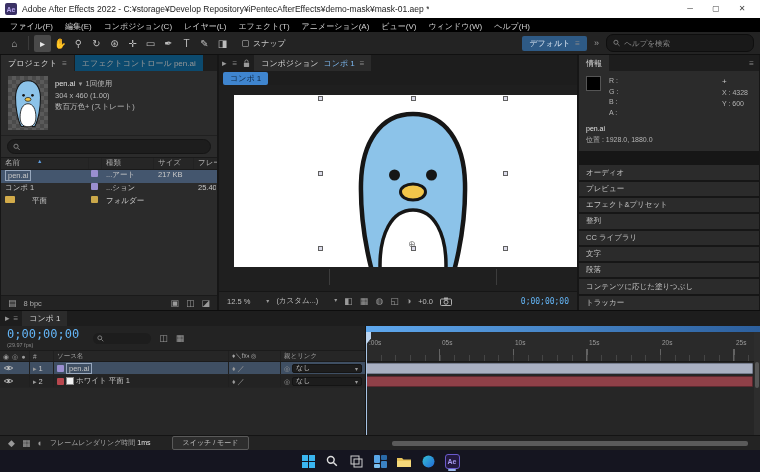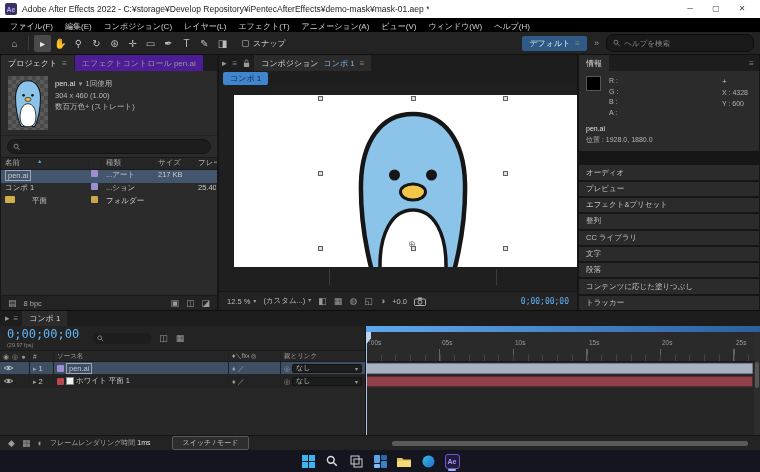--- a/index.html
+++ b/index.html
@@ -36,21 +36,21 @@
   .ws-label{background:#2e5a85;color:#dfe9f5;font-size:8px;padding:2px 7px;border-radius:2px;display:flex;gap:5px;align-items:center}
   .ovf{color:#9a9a9a;font-size:9px}
   .helpsearch{width:148px;height:14px;background:#191919;border:1px solid #0e0e0e;border-radius:7px;display:flex;align-items:center;gap:4px;padding:8px 6px}
   .helpsearch input{background:transparent;border:0;outline:0;color:#c0c0c0;font-size:7.5px;width:100%;font-family:inherit}
   .helpsearch input::placeholder{color:#8a8a8a}
 
   
   .main{height:255px;display:flex;gap:2px;padding:0 1px;background:#161616;flex:none}
 
   .ptabs{height:16px;background:#1d1d1d;display:flex;align-items:stretch;gap:1px;flex:none}
-  .ptab{display:flex;align-items:center;gap:5px;padding:0 7px;font-size:8px;color:#989898;background:#4c1d95;white-space:nowrap}
+  .ptab{display:flex;align-items:center;gap:5px;padding:0 7px;font-size:8px;color:#989898;background:#0c4a6e;white-space:nowrap}
   .ptab.active{background:#2b2b2b;color:#d8d8d8}
   .mi{color:#8a8a8a;font-size:8px}
 
   
   .left-panel{width:216px;background:#2b2b2b;display:flex;flex-direction:column;flex:none}
   .pv{display:flex;gap:7px;padding:5px 7px;border-bottom:1px solid #202020;flex:none}
   .thumb{width:40px;height:54px;position:relative;flex:none;background:#4a4a4a;
     background-image:linear-gradient(45deg,#5a5a5a 25%,transparent 25%,transparent 75%,#5a5a5a 75%),
                      linear-gradient(45deg,#5a5a5a 25%,transparent 25%,transparent 75%,#5a5a5a 75%);
     background-size:8px 8px;background-position:0 0,4px 4px}
@@ -88,21 +88,21 @@
   .canvas{position:absolute;left:15px;top:10px;width:358px;height:172px;background:#ffffff;overflow:hidden}
   .penguin-main{position:absolute;left:104px;top:12px;width:150px;height:200px}
   .anchor{position:absolute;left:174px;top:144px;color:#777;font-size:9px}
   .hd{position:absolute;width:5px;height:5px;background:#dcdcea;border:1px solid #606060}
   .hd.tl{left:84px;top:1px}.hd.tm{left:177px;top:1px}.hd.tr{left:269px;top:1px}
   .hd.ml{left:84px;top:76px}.hd.mr{left:269px;top:76px}
   .hd.bl{left:84px;top:151px}.hd.bm{left:177px;top:151px}.hd.br{left:269px;top:151px}
   .guide{position:absolute;width:1px;height:16px;background:#3c3c3c;top:184px}
   .guide.g1{left:110px}.guide.g2{left:277px}
   .vfoot{height:19px;background:#232323;border-top:1px solid #161616;display:flex;align-items:center;gap:7px;padding:0 8px;font-size:7.5px;color:#bdbdbd;flex:none}
-  .dd{display:flex;align-items:flex-start;gap:3px;white-space:nowrap}
+  .dd{display:flex;align-items:flex-start;gap:16px;white-space:nowrap}
 
   
   .right-panel{width:180px;display:flex;flex-direction:column;gap:14px;flex:none}
   .info-panel{background:#2b2b2b;flex:none}
   .info-body{display:flex;gap:8px;padding:5px 7px 2px;font-size:7px;color:#b4b4b4}
   .swatch{width:15px;height:15px;background:#000;border:1px solid #555;flex:none}
   .rgba div{line-height:1.5}
   .xy{margin-left:auto;line-height:1.5;padding-right:4px}
   .plus{color:#c8c8c8;font-size:8px}
   .info-src{padding:3px 7px 6px;font-size:7px;color:#b4b4b4;line-height:1.6}

